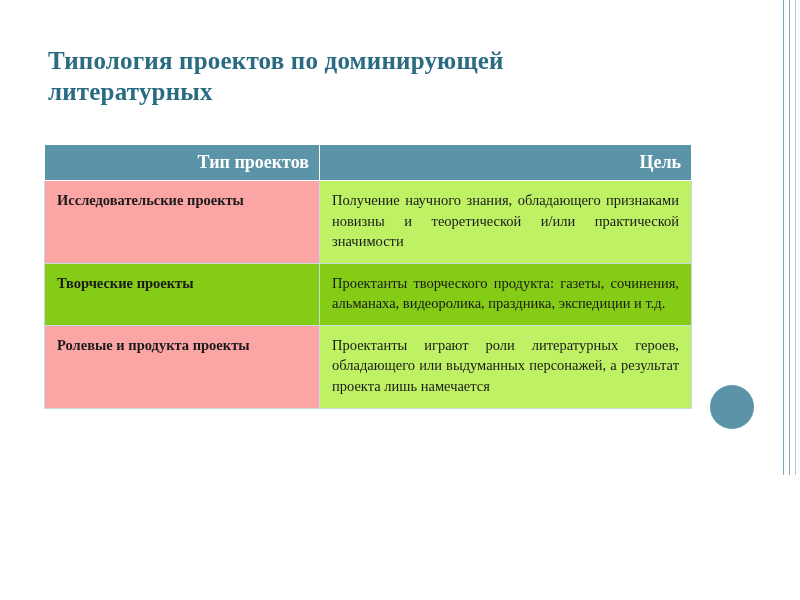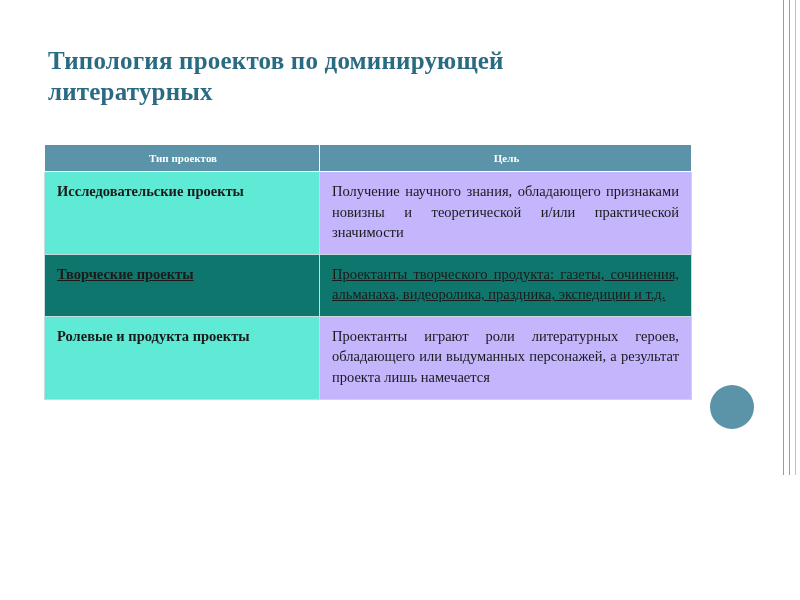--- a/index.html
+++ b/index.html
@@ -46,46 +46,46 @@
   table.tbl {
     position: absolute;
     left: 44px; top: 144px;
     width: 648px;
     border-collapse: collapse;
     font-size: 14.5px;
   }
   table.tbl th {
     background: #5b93a8;
     color: #ffffff;
-    text-align: center;
+    text-align: right;
     font-weight: bold;
-    font-size: 11px;
+    font-size: 18px;
     padding: 7px 10px 7px 12px;
     border: 1px solid #ffffff;
   }
   table.tbl th.c1 { width: 275px; }
   table.tbl td {
     border: 1px solid #c9d9e0;
     vertical-align: top;
     padding: 9px 12px 11px 12px;
     color: #1a1a1a;
     line-height: 1.42;
   }
   table.tbl td.c1 {
     width: 275px;
     font-weight: bold;
-    background: #5eead4;
+    background: #fca5a5;
   }
   table.tbl td.c2 {
-    background: #c4b5fd;
+    background: #bef264;
     text-align: justify;
     text-justify: inter-word;
   }
   table.tbl tr.alt td.c1,
-  table.tbl tr.alt td.c2 { background: #0f766e; text-decoration: underline; }
+  table.tbl tr.alt td.c2 { background: #84cc16; }
 
   .dot {
     position: absolute;
     right: 46px; bottom: 46px;
     width: 44px; height: 44px;
     border-radius: 50%;
     background: #5b93a8;
   }
 </style>
 </head>

